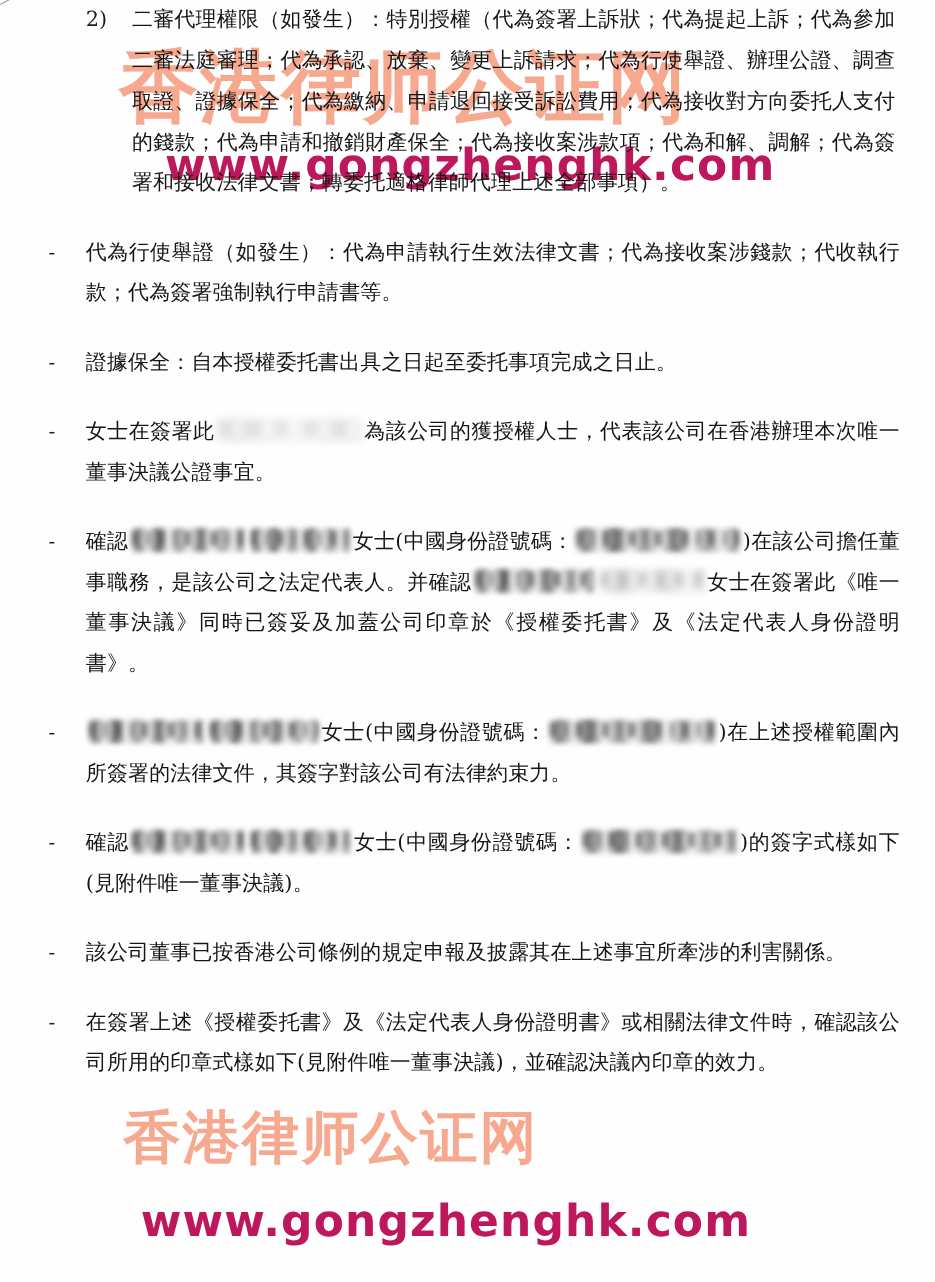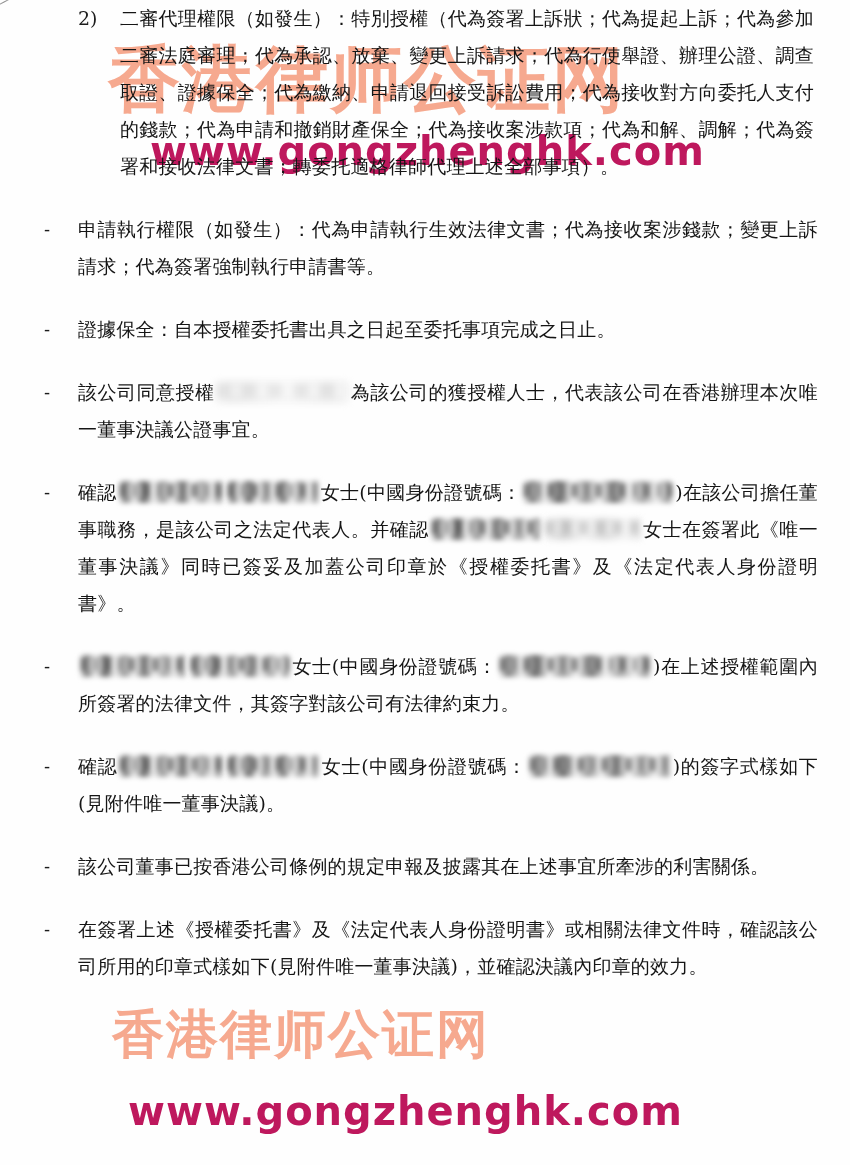--- a/index.html
+++ b/index.html
@@ -251,29 +251,29 @@
 
   <div class="wm-url wm-url-bottom">www.gongzhenghk.com</div>
 
   <div class="doc-body" id="doc-body">
       <div class="clause clause-numbered">
         <div class="marker marker-num">2)</div>
         <div class="clause-text"><span>二審代理權限（如發生）：特別授權（代為簽署上訴狀；代為提起上訴；代為參加二審法庭審理；代為承認、放棄、變更上訴請求；代為行使舉證、辦理公證、調查取證、證據保全；代為繳納、申請退回接受訴訟費用；代為接收對方向委托人支付的錢款；代為申請和撤銷財產保全；代為接收案涉款項；代為和解、調解；代為簽署和接收法律文書；轉委托適格律師代理上述全部事項）。</span></div>
       </div>
       <div class="clause">
         <div class="marker marker-dash">-</div>
-        <div class="clause-text"><span>申請執行權限（如發生）：代為申請執行生效法律文書；代為接收案涉錢款；變更上訴請求；代為簽署強制執行申請書等。</span></div>
+        <div class="clause-text"><span>代為行使舉證（如發生）：代為申請執行生效法律文書；代為接收案涉錢款；代收執行款；代為簽署強制執行申請書等。</span></div>
       </div>
       <div class="clause">
         <div class="marker marker-dash">-</div>
         <div class="clause-text"><span>證據保全：自本授權委托書出具之日起至委托事項完成之日止。</span></div>
       </div>
       <div class="clause">
         <div class="marker marker-dash">-</div>
-        <div class="clause-text"><span>該公司同意授權</span><span class="redact blank" style="width: 132px;"></span><span>為該公司的獲授權人士，代表該公司在香港辦理本次唯一董事決議公證事宜。</span></div>
+        <div class="clause-text"><span>女士在簽署此</span><span class="redact blank" style="width: 132px;"></span><span>為該公司的獲授權人士，代表該公司在香港辦理本次唯一董事決議公證事宜。</span></div>
       </div>
       <div class="clause">
         <div class="marker marker-dash">-</div>
         <div class="clause-text"><span>確認</span><span class="redact" style="width: 104px;"></span><span class="redact" style="width: 92px;"></span><span>女士(中國身份證號碼：</span><span class="redact" style="width: 150px;"></span><span>)在該公司擔任董事職務，是該公司之法定代表人。并確認</span><span class="redact" style="width: 110px;"></span><span class="redact light" style="width: 96px;"></span><span>女士在簽署此《唯一董事決議》同時已簽妥及加蓋公司印章於《授權委托書》及《法定代表人身份證明書》。</span></div>
       </div>
       <div class="clause">
         <div class="marker marker-dash">-</div>
         <div class="clause-text"><span class="redact" style="width: 106px;"></span><span class="redact" style="width: 100px;"></span><span>女士(中國身份證號碼：</span><span class="redact" style="width: 152px;"></span><span>)在上述授權範圍內所簽署的法律文件，其簽字對該公司有法律約束力。</span></div>
       </div>
       <div class="clause">

